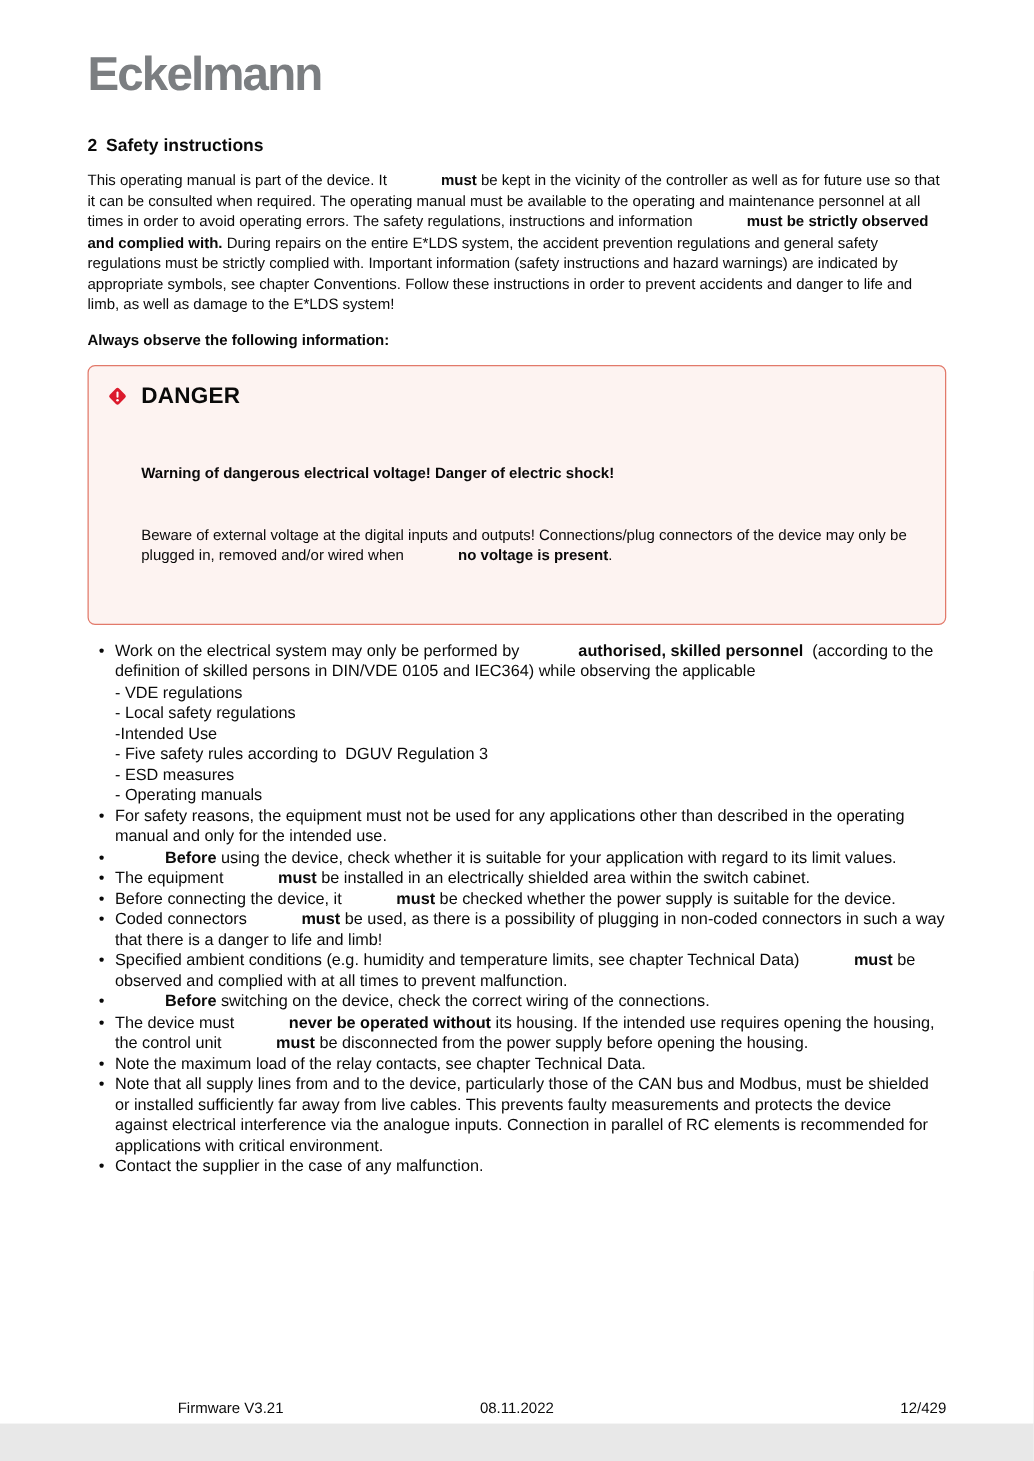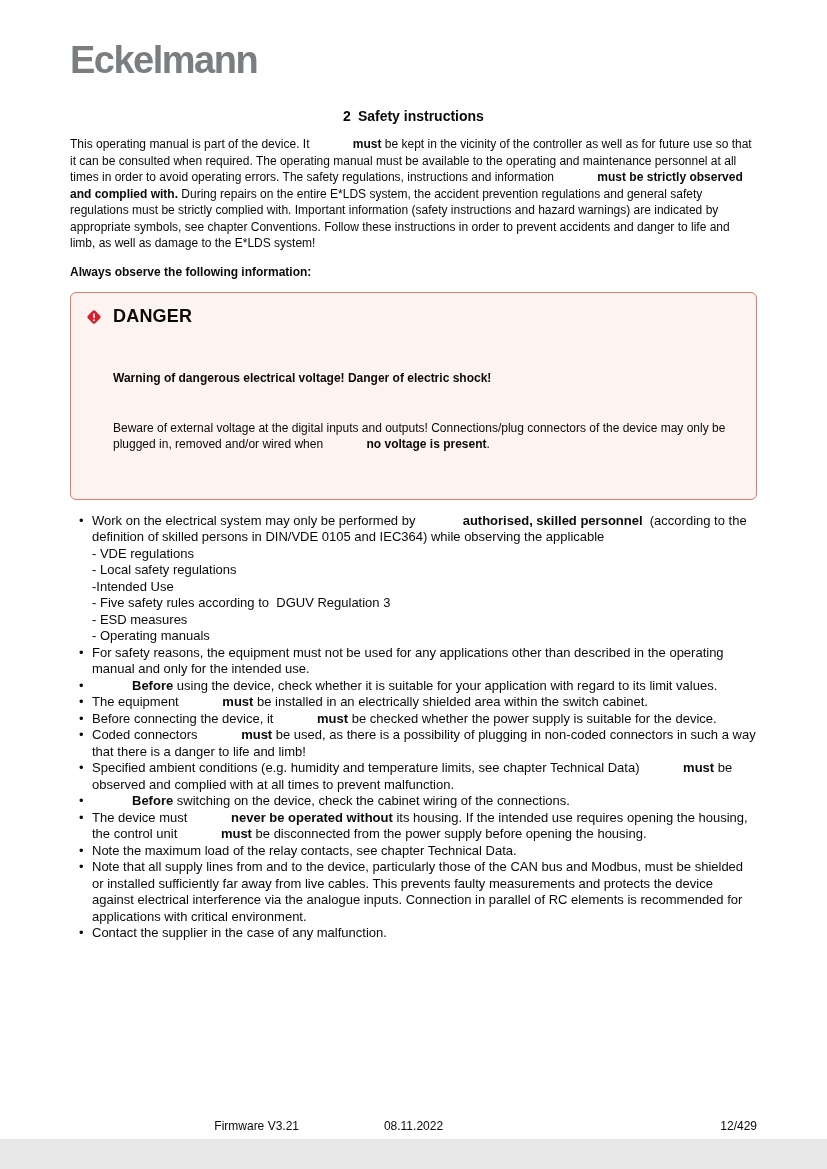--- a/index.html
+++ b/index.html
@@ -24,21 +24,20 @@
     font-weight: bold;
     letter-spacing: -1.5px;
     color: var(--logo_gray, #7b7e81);
     line-height: 40px;
   }
   .heading {
     margin-top: 28px;
     font-size: 14px;
     font-weight: bold;
     line-height: 17px;
-    text-align: center;
   }
   .heading .num { display: inline-block; margin-right: 7px; }
   .body-text {
     font-size: 12px;
     line-height: 16.5px;
     white-space: pre-wrap;
   }
   .intro { margin-top: 11px; }
   .always-observe {
     margin-top: 6px;
@@ -93,21 +92,21 @@
   }
   .footer {
     position: absolute;
     left: 70px;
     right: 70px;
     top: 1118px;
     display: flex;
     font-size: 12px;
     line-height: 16px;
   }
-  .footer .f-left  { flex: 1; text-align: right; }
+  .footer .f-left  { flex: 1; text-align: center; }
   .footer .f-mid   { flex: 1; text-align: center; }
   .footer .f-right { flex: 1; text-align: right; }
   b, .seg-b { font-weight: bold; padding-left: 40px; }
 </style>
 </head>
 <body>
 
 <div class="page">
   <div class="content">
 
@@ -139,21 +138,21 @@
     </div>
 
     <ul class="bullet-list" id="bullet-list">
         <li><span>Work on the electrical system may only be performed by  </span><span class="seg-b">authorised, skilled personnel</span><span>  (according to the definition of skilled persons in DIN/VDE 0105 and IEC364) while observing the applicable</span><br><span>- VDE regulations</span><br><span>- Local safety regulations</span><br><span>-Intended Use</span><br><span>- Five safety rules according to  DGUV Regulation 3</span><br><span>- ESD measures</span><br><span>- Operating manuals</span></li>
         <li><span>For safety reasons, the equipment must not be used for any applications other than described in the operating manual and only for the intended use.</span></li>
         <li><span class="seg-b">Before</span><span> using the device, check whether it is suitable for your application with regard to its limit values.</span></li>
         <li><span>The equipment </span><span class="seg-b">must</span><span> be installed in an electrically shielded area within the switch cabinet.</span></li>
         <li><span>Before connecting the device, it </span><span class="seg-b">must</span><span> be checked whether the power supply is suitable for the device.</span></li>
         <li><span>Coded connectors </span><span class="seg-b">must</span><span> be used, as there is a possibility of plugging in non-coded connectors in such a way that there is a danger to life and limb!</span></li>
         <li><span>Specified ambient conditions (e.g. humidity and temperature limits, see chapter Technical Data) </span><span class="seg-b">must</span><span> be observed and complied with at all times to prevent malfunction.</span></li>
-        <li><span class="seg-b">Before</span><span> switching on the device, check the cabinet wiring of the connections.</span></li>
+        <li><span class="seg-b">Before</span><span> switching on the device, check the correct wiring of the connections.</span></li>
         <li><span>The device must </span><span class="seg-b">never be operated without</span><span> its housing. If the intended use requires opening the housing, the control unit </span><span class="seg-b">must</span><span> be disconnected from the power supply before opening the housing.</span></li>
         <li><span>Note the maximum load of the relay contacts, see chapter Technical Data.</span></li>
         <li><span>Note that all supply lines from and to the device, particularly those of the CAN bus and Modbus, must be shielded or installed sufficiently far away from live cables. This prevents faulty measurements and protects the device against electrical interference via the analogue inputs. Connection in parallel of RC elements is recommended for applications with critical environment.</span></li>
         <li><span>Contact the supplier in the case of any malfunction.</span></li>
       </ul>
 
   </div>
 
   <div class="footer">
     <span class="f-left">Firmware V3.21</span>

